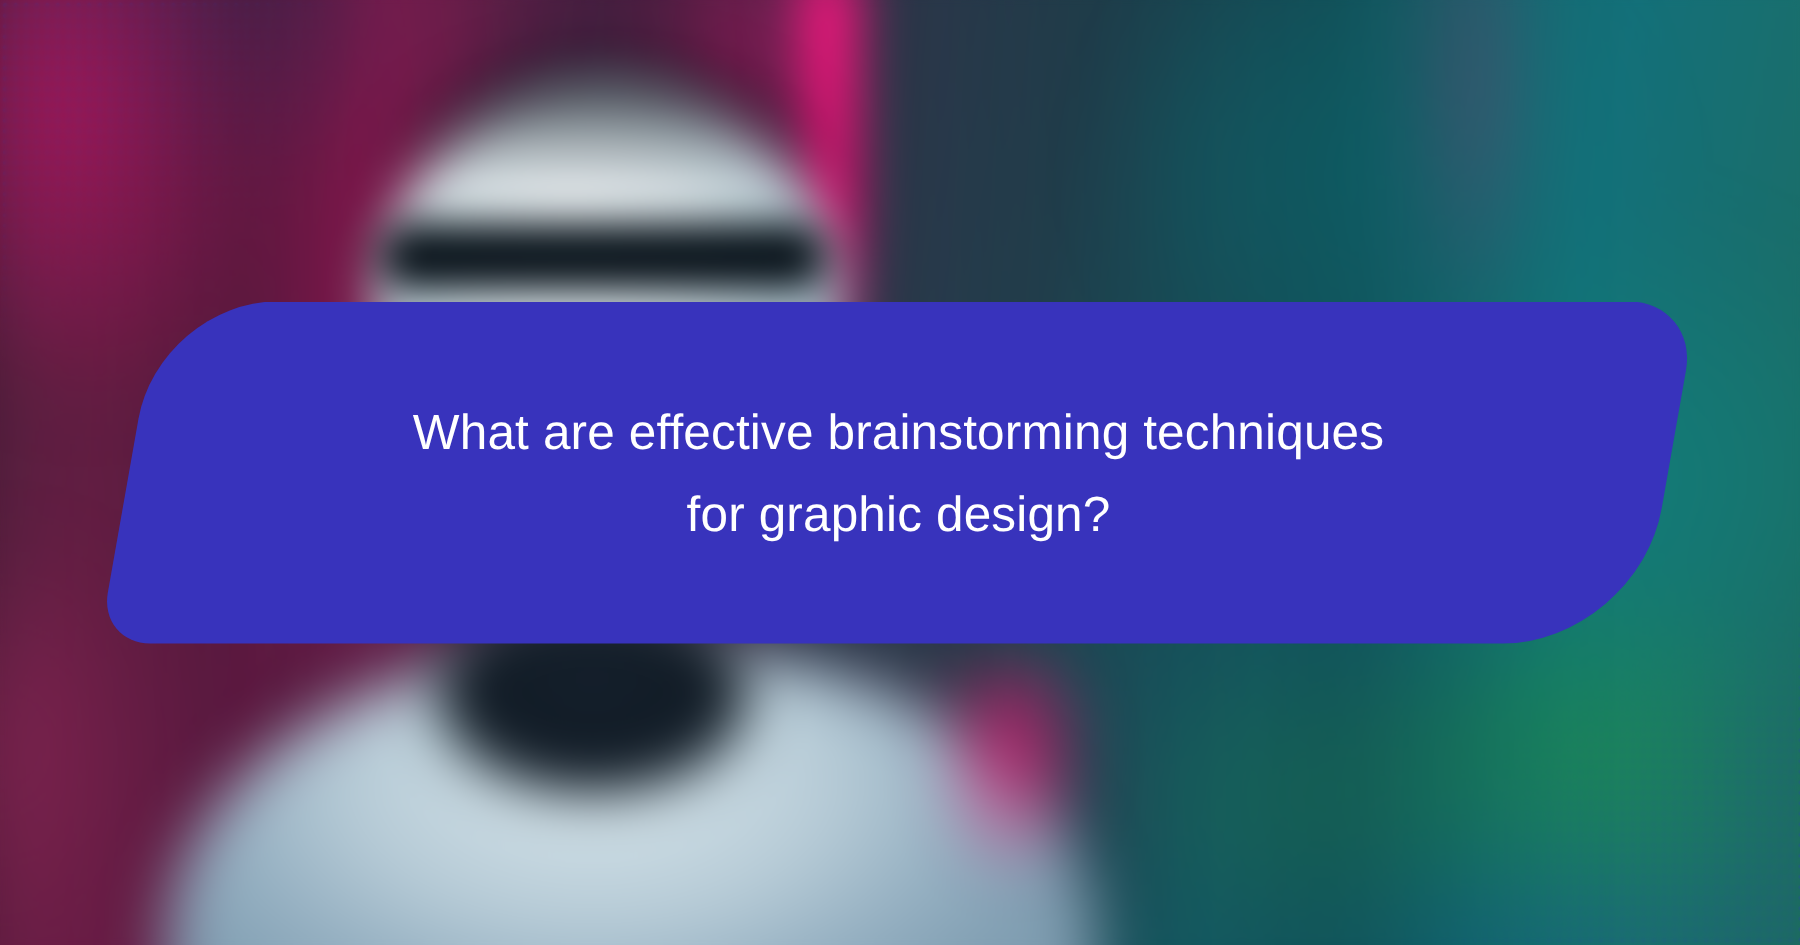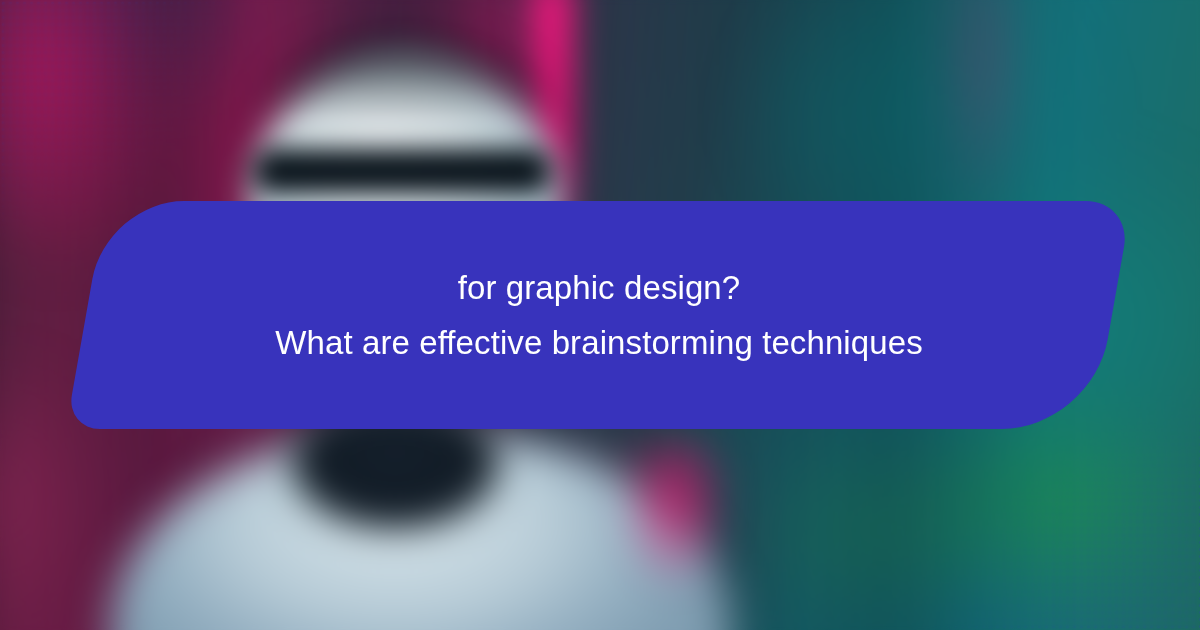--- a/index.html
+++ b/index.html
@@ -227,18 +227,18 @@
   </div>
 
   <div class="halftone tl"></div>
   <div class="halftone br"></div>
 
   <div class="soften"></div>
 
   <div class="card-wrap">
     <div class="card-shape"></div>
     <div class="card-text">
+      <div class="card-line">What are effective brainstorming techniques</div>
       <div class="card-line">for graphic design?</div>
-      <div class="card-line">What are effective brainstorming techniques</div>
     </div>
   </div>
 
 </div>
 
 </body></html>

